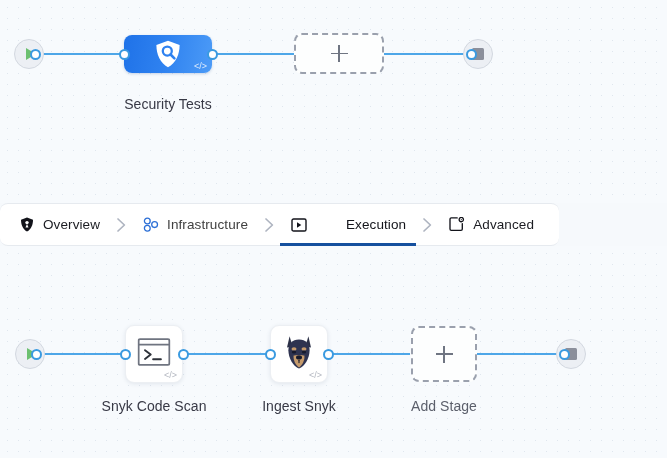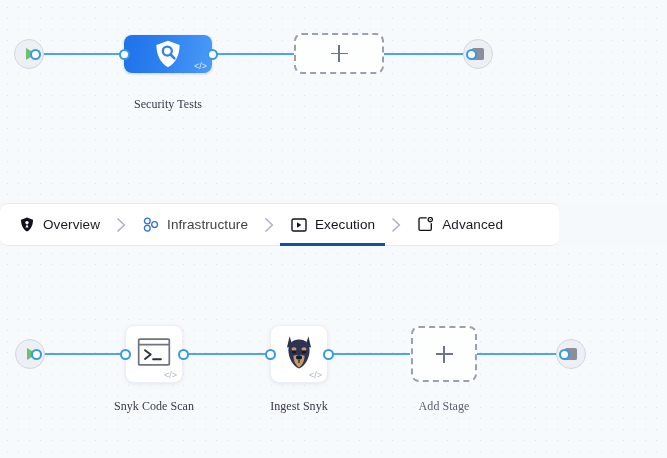--- a/index.html
+++ b/index.html
@@ -40,23 +40,22 @@
   .play-tri {
     width: 0; height: 0; margin-left: 3px;
     border-left: 10px solid #6cc070;
     border-top: 6.5px solid transparent;
     border-bottom: 6.5px solid transparent;
   }
   .stop-sq { width: 12px; height: 12px; background: #8b8f9b; border-radius: 1.5px; }
 
   .node-label {
     position: absolute; text-align: center;
-    font-size: 12px; color: #383946; line-height: 17px;
+    font-size: 14px; color: #383946; line-height: 17px;
     letter-spacing: 0.05px;
-    font-family: Liberation Serif, serif;
   }
   .node-label.muted { color: #5b5f6b; }
 
   
   .stage-node {
     position: absolute; width: 88px; height: 38px; border-radius: 8px;
     background: linear-gradient(100deg, #1f72e8 0%, #2f82f0 48%, #4c9bf7 100%);
     box-shadow: 0 1px 3px rgba(25,70,140,.22);
     z-index: 3;
   }
@@ -93,21 +92,21 @@
     background: #ffffff;
     border-top: 1px solid #e6eaef; border-bottom: 1px solid #e6eaef;
     display: flex; align-items: center; z-index: 8; border-radius: 8px;
   }
   .tab {
     display: flex; align-items: center; gap: 8px;
     height: 43px; padding: 0 4px; position: relative; cursor: pointer;
   }
   .tab .tab-label { font-size: 13.5px; color: #1b1c22; letter-spacing: .1px; }
   .tab.infra .tab-label { color: #404040; }
-  .tab.active .tab-label { color: #13141a; font-weight: 400; }
+  .tab.active .tab-label { color: #13141a; font-weight: 400; margin-left: 31px; }
   .tab.active::after {
     content: ""; position: absolute; left: -6px; right: -6px; bottom: 0;
     height: 3px; background: #15509e;
   }
   .chev { display: flex; align-items: center; justify-content: center; width: 34px; }
   .tab-icon { display: flex; align-items: center; justify-content: center; width: 17px; height: 17px; }
 </style>
 </head>
 <body>
 

